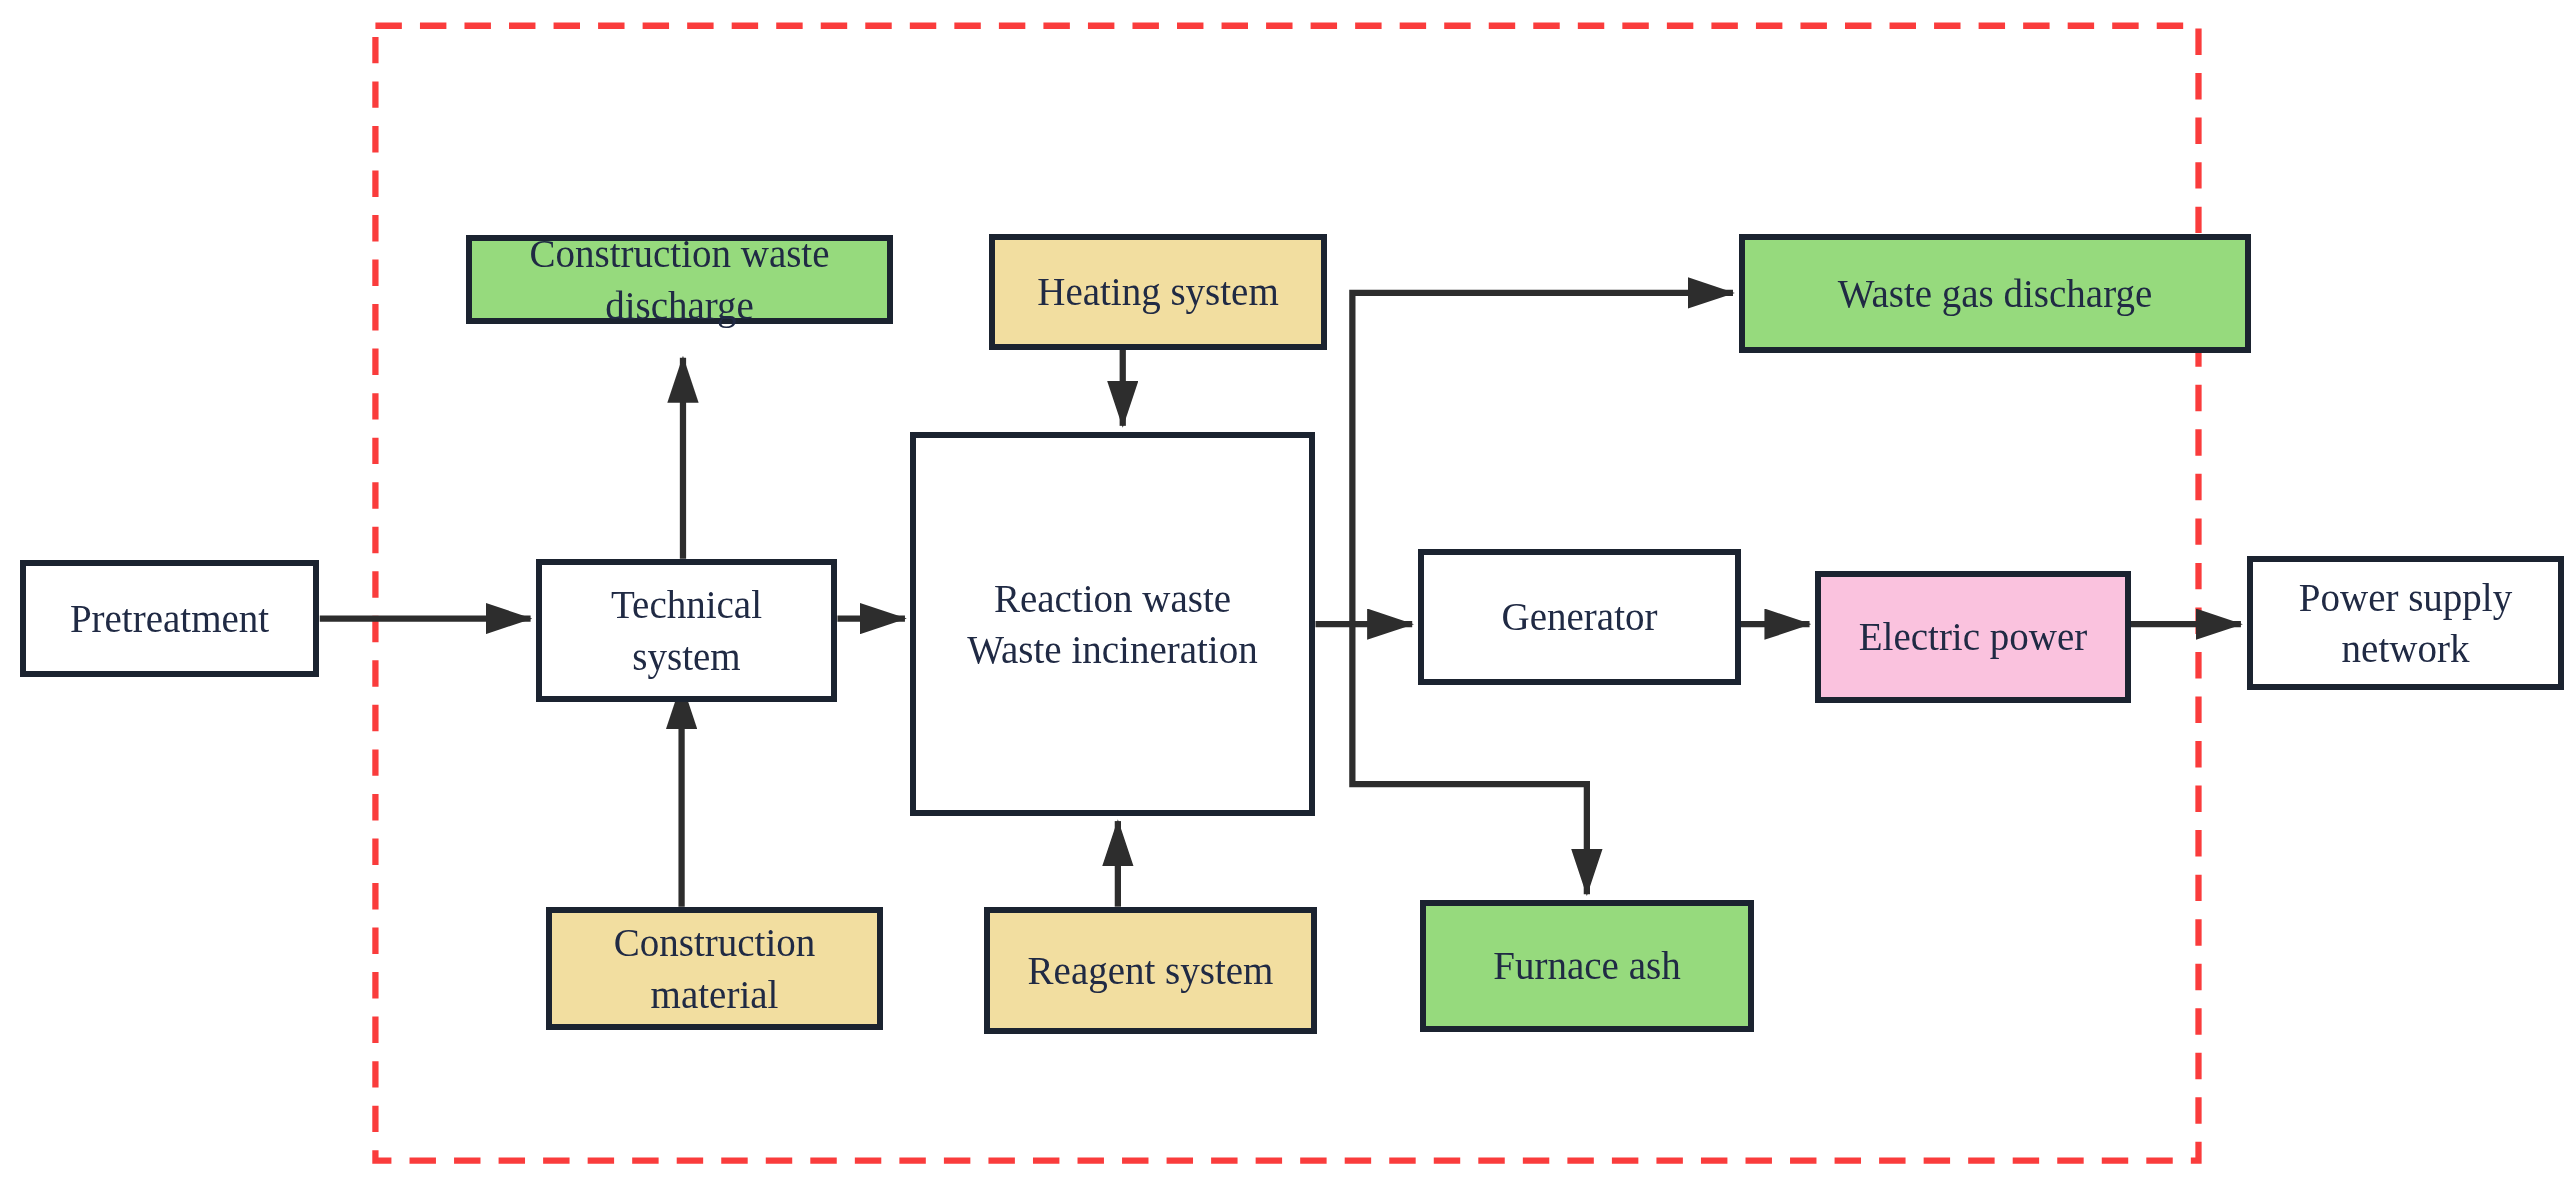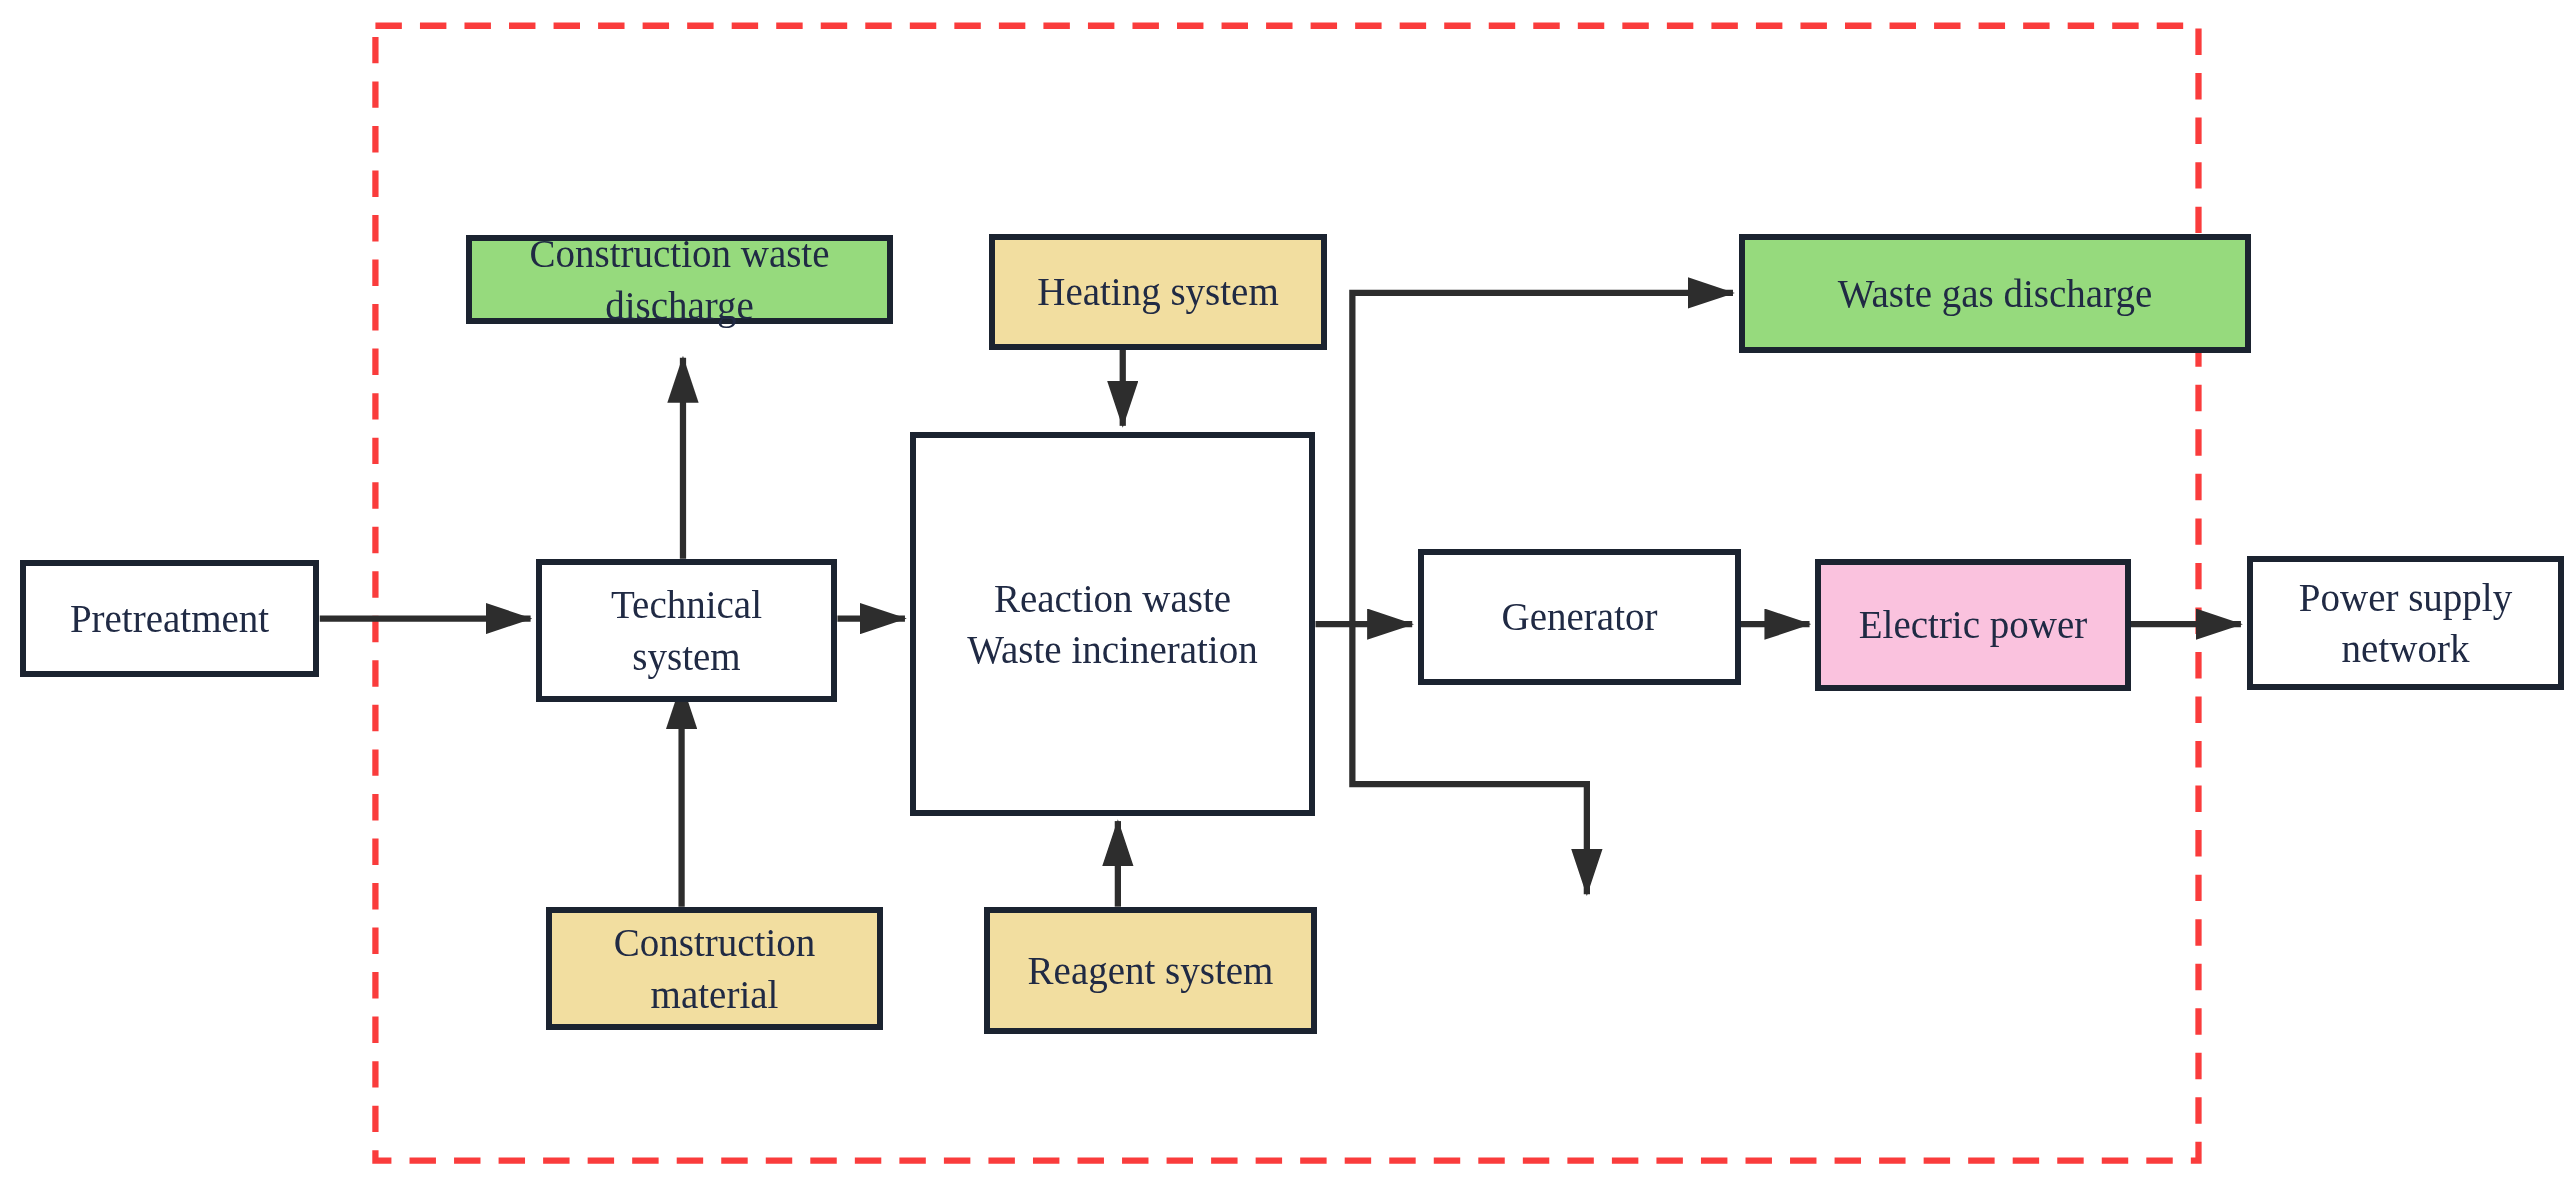--- a/index.html
+++ b/index.html
@@ -29,21 +29,21 @@
   .node .label {
     white-space: pre-line;
     font-size: 39px;
     line-height: 1.32;
     color: var(--text, #202a44);
     padding: 0 7px;
   }
   .fill-white { background: var(--white, #ffffff); }
   .fill-green { background: var(--green, #96da7d); }
   .fill-tan   { background: var(--tan, #f2dea0); margin-left: 35px; }
-  .fill-pink  { background: var(--pink, #fac2de); }
+  .fill-pink  { background: var(--pink, #fac2de); margin-top: 12px; }
   .edge { stroke: var(--line, #2d2d2d); stroke-width: 9; fill: none; }
   .arrow-head { fill: var(--line, #2d2d2d); }
   .boundary-rect { stroke: var(--dashed_border, #fa3c3c); stroke-width: 9; fill: none; stroke-dasharray: 38 26; }
 </style>
 </head>
 <body>
 
 <div class="canvas">
 
   <svg class="connector-layer" viewBox="0 0 3701 1726" xmlns="http://www.w3.org/2000/svg">
@@ -101,20 +101,23 @@
 
   <div class="node fill-white" style="left:2247px;top:556px;width:317px;height:134px">
     <span class="label">Power supply
 network</span>
   </div>
 
   <div class="node fill-green" style="left:1739px;top:234px;width:512px;height:119px">
     <span class="label">Waste gas discharge</span>
   </div>
 
+  <div class="node fill-green" style="left:1420px;top:900px;width:334px;height:132px">
+    <span class="label">Furnace ash</span>
+  </div>
 
   <div class="node fill-tan" style="left:511px;top:907px;width:337px;height:123px">
     <span class="label">Construction
 material</span>
   </div>
 
   <div class="node fill-tan" style="left:949px;top:907px;width:333px;height:127px">
     <span class="label">Reagent system</span>
   </div>
 

